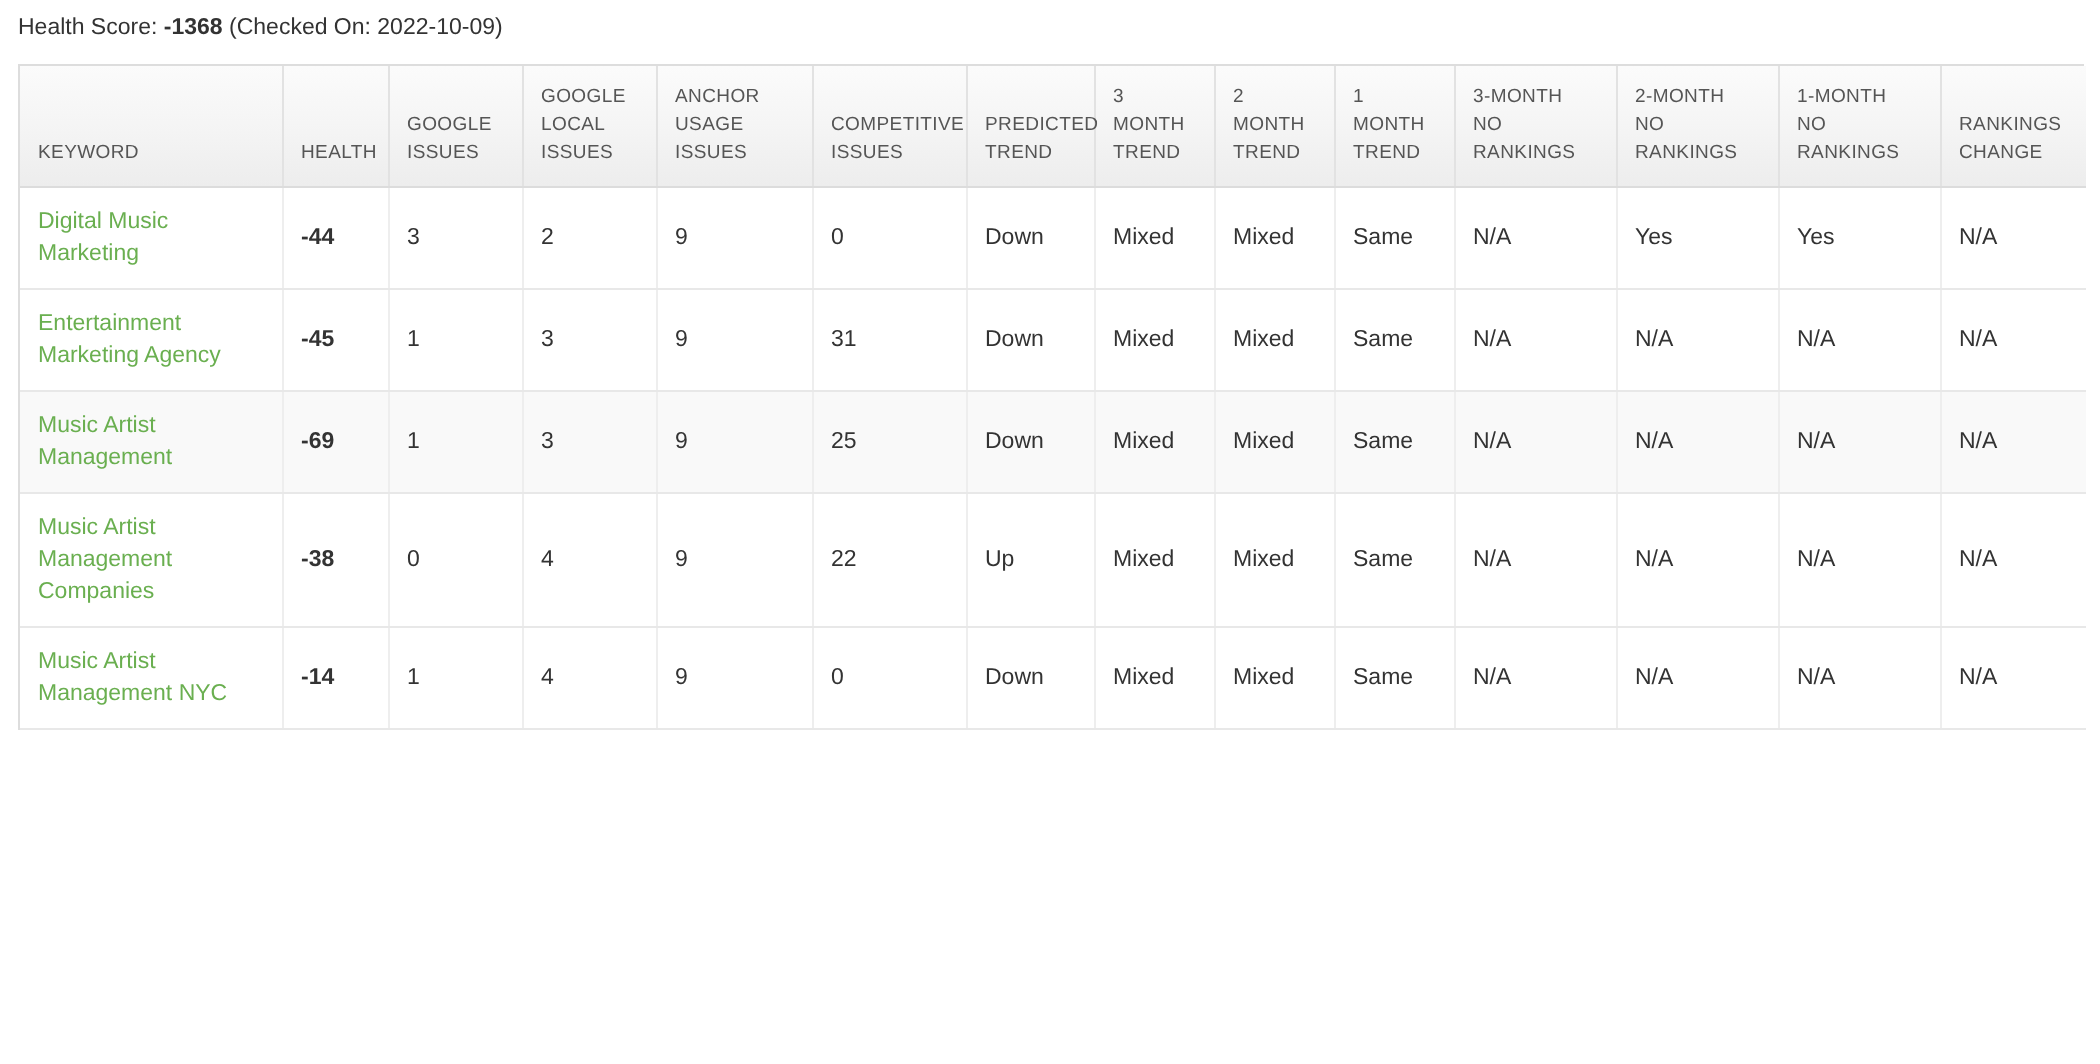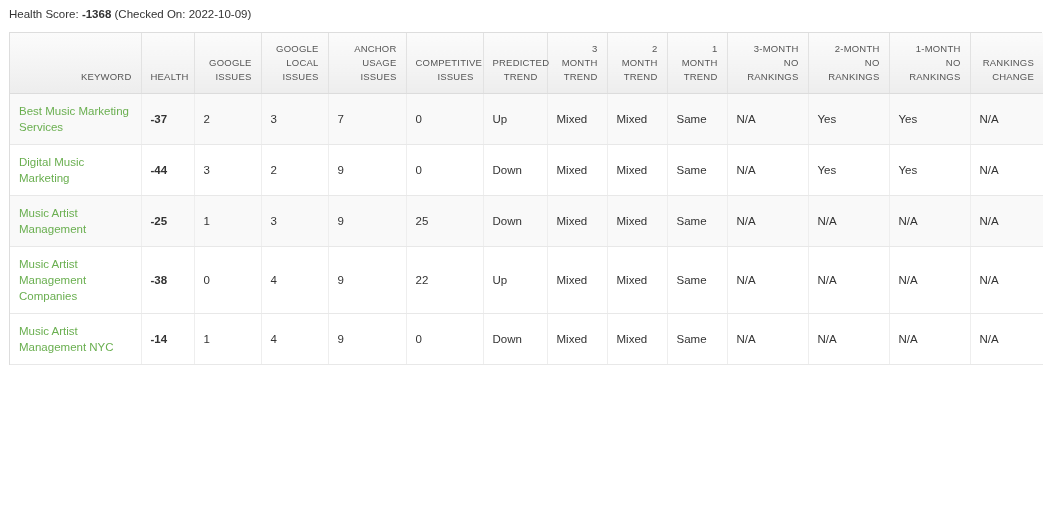--- a/index.html
+++ b/index.html
@@ -53,21 +53,21 @@
     border-collapse: collapse;
     table-layout: fixed;
     font-size: 11.5px;
   }
 
   table.report thead th {
     background: linear-gradient(to bottom, #fbfbfb 0%, #f4f4f4 55%, #ededed 100%);
     border-right: 1px solid #e2e2e2;
     border-bottom: 1px solid #dcdcdc;
     vertical-align: bottom;
-    text-align: right;
+    text-align: left;
     font-weight: normal;
     font-size: 9.5px;
     letter-spacing: 0.2px;
     color: #555555;
     text-transform: uppercase;
     padding: 8px 9px 9px 9px;
     line-height: 14px;
     height: 60px;
     box-sizing: border-box;
   }
@@ -156,55 +156,55 @@
             <th>3 MONTH TREND</th>
             <th>2 MONTH TREND</th>
             <th>1 MONTH TREND</th>
             <th>3-MONTH NO RANKINGS</th>
             <th>2-MONTH NO RANKINGS</th>
             <th>1-MONTH NO RANKINGS</th>
             <th>RANKINGS CHANGE</th>
           </tr>
       </thead>
       <tbody>
-          <tr class="odd">
-            <td class="cell-keyword"><a href="#">Best Music Marketing Services</a></td>
-            <td class="cell-health">-37</td>
-            <td>2</td>
-            <td>3</td>
-            <td>7</td>
-            <td>0</td>
-            <td>Up</td>
-            <td>Mixed</td>
-            <td>Mixed</td>
-            <td>Same</td>
-            <td>N/A</td>
-            <td>Yes</td>
-            <td>Yes</td>
-            <td>N/A</td>
-          </tr>
           <tr class="even">
             <td class="cell-keyword"><a href="#">Digital Music Marketing</a></td>
             <td class="cell-health">-44</td>
             <td>3</td>
             <td>2</td>
             <td>9</td>
             <td>0</td>
             <td>Down</td>
             <td>Mixed</td>
             <td>Mixed</td>
             <td>Same</td>
             <td>N/A</td>
             <td>Yes</td>
             <td>Yes</td>
             <td>N/A</td>
           </tr>
+          <tr class="even">
+            <td class="cell-keyword"><a href="#">Entertainment Marketing Agency</a></td>
+            <td class="cell-health">-45</td>
+            <td>1</td>
+            <td>3</td>
+            <td>9</td>
+            <td>31</td>
+            <td>Down</td>
+            <td>Mixed</td>
+            <td>Mixed</td>
+            <td>Same</td>
+            <td>N/A</td>
+            <td>N/A</td>
+            <td>N/A</td>
+            <td>N/A</td>
+          </tr>
           <tr class="odd">
             <td class="cell-keyword"><a href="#">Music Artist Management</a></td>
-            <td class="cell-health">-25</td>
+            <td class="cell-health">-69</td>
             <td>1</td>
             <td>3</td>
             <td>9</td>
             <td>25</td>
             <td>Down</td>
             <td>Mixed</td>
             <td>Mixed</td>
             <td>Same</td>
             <td>N/A</td>
             <td>N/A</td>

